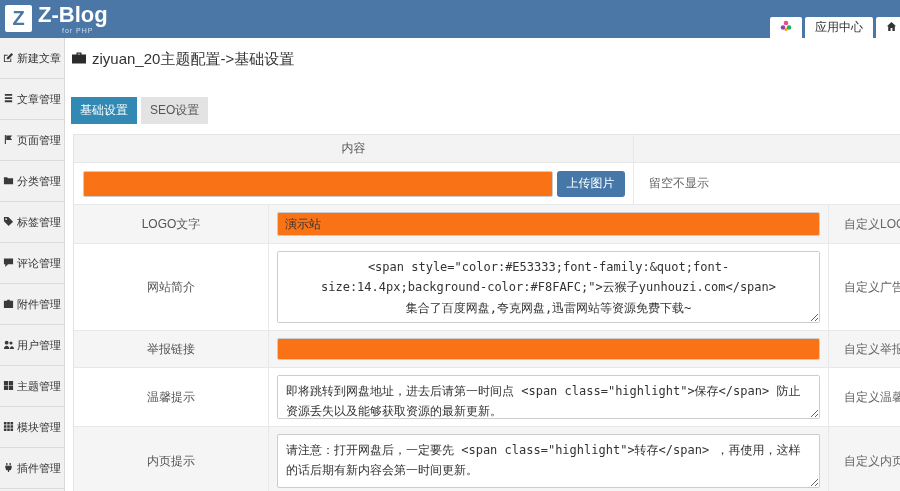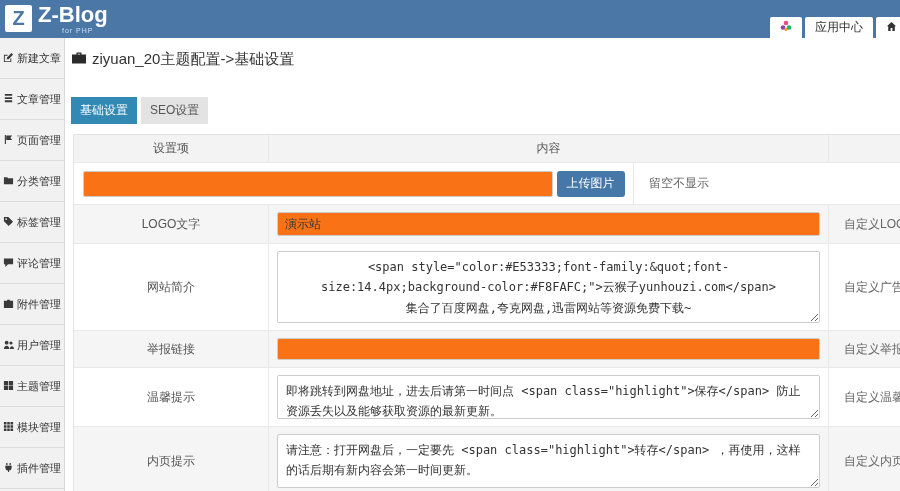--- a/index.html
+++ b/index.html
@@ -197,21 +197,20 @@
 
   <div class="cfg-tabs">
     <div class="cfg-tab active">基础设置</div>
     <div class="cfg-tab inactive">SEO设置</div>
   </div>
 
 
   <div class="cfg-table">
 
     <div class="t-row t-head">
-      <div class="c-label">设置项</div>
       <div class="c-content">内容</div>
       <div class="c-remark"></div>
     </div>
 
     <div class="t-row row-favicon" style="min-height:42px">
       <div class="c-content">
         <input class="txt" type="text" value="" style="">
         <button class="btn-upload">上传图片</button>
       </div>
       <div class="c-remark">留空不显示</div>

